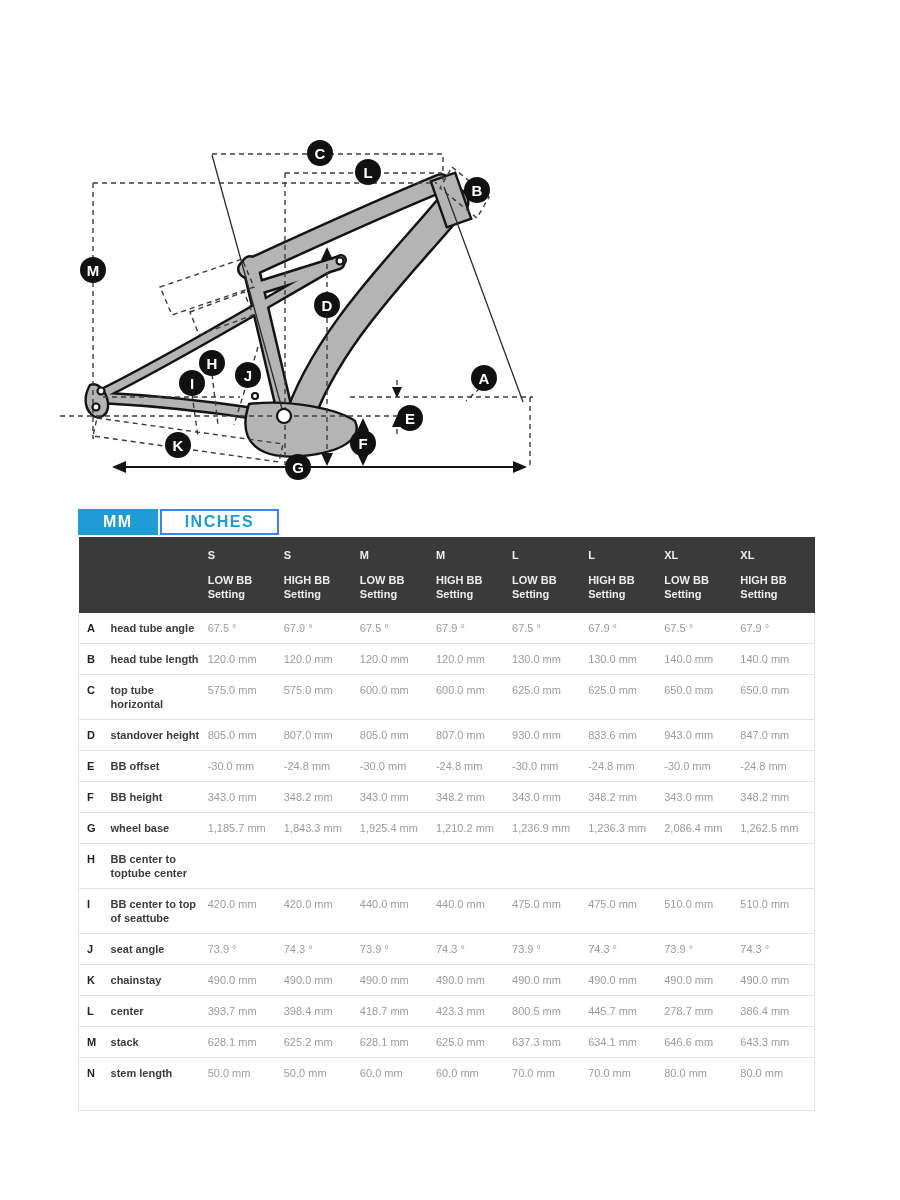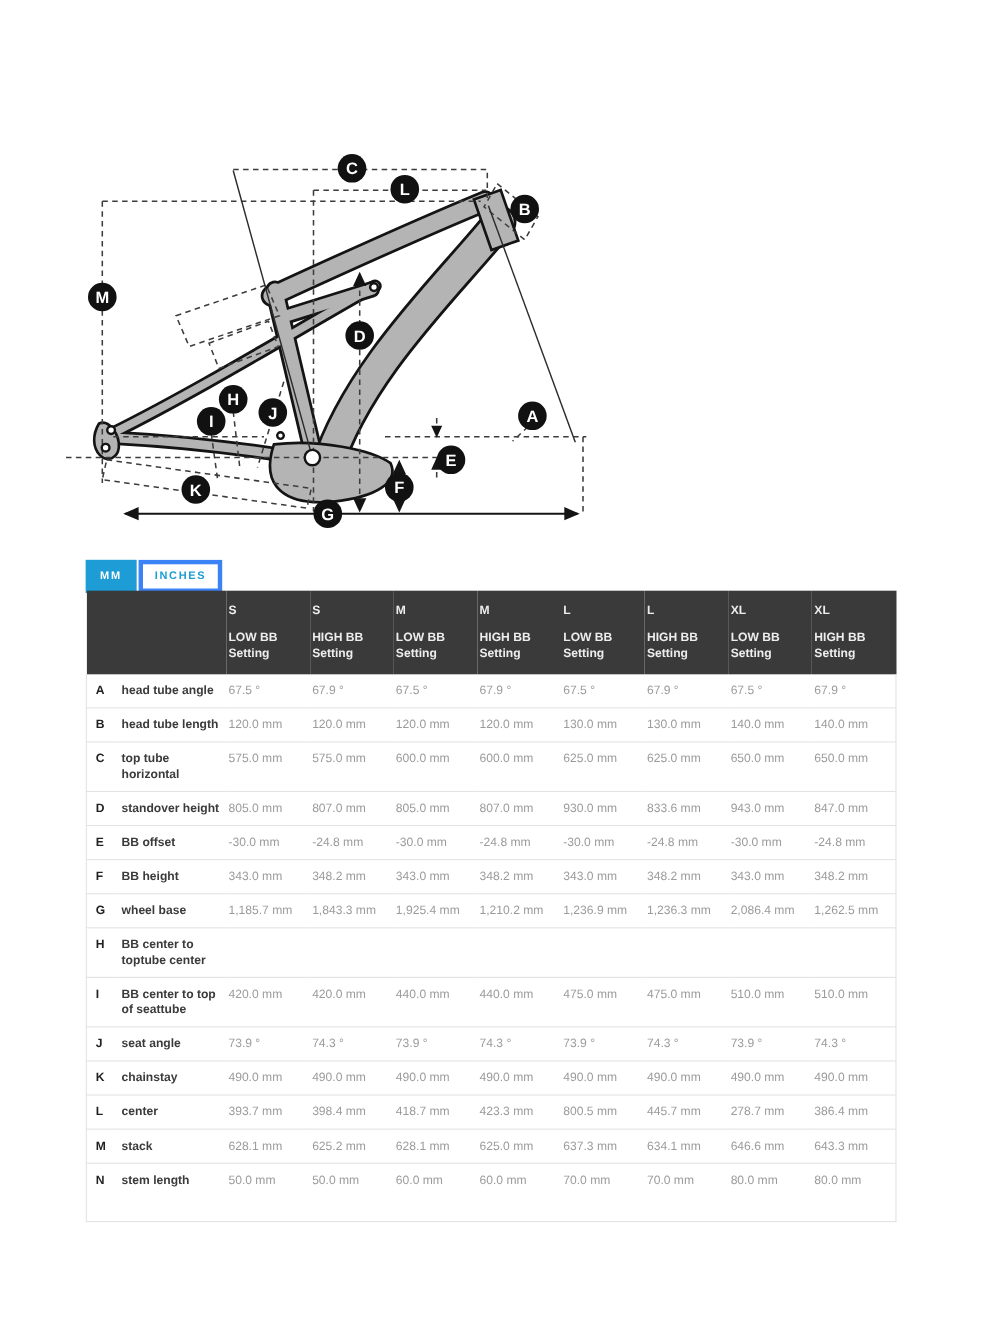--- a/index.html
+++ b/index.html
@@ -5,24 +5,24 @@
   * { margin:0; padding:0; box-sizing:border-box; }
   body { background:#ffffff; font-family:"Liberation Sans", sans-serif; }
   .page { position:relative; width:900px; height:1200px; background:#fff; overflow:hidden; }
 
   
   .diagram-wrap { position:absolute; left:0; top:0; width:900px; height:505px; }
   .diagram-wrap svg { position:absolute; left:38px; top:130px; }
 
   
   .tabs { position:absolute; left:78px; top:509px; display:flex; }
-  .tab { font-family:"Liberation Sans", sans-serif; font-size:10px; font-weight:bold;
-         letter-spacing:1.5px; padding:5px 11px; cursor:pointer; line-height:12px; }
+  .tab { font-family:"Liberation Sans", sans-serif; font-size:16px; font-weight:bold;
+         letter-spacing:1.5px; padding:5px 23px; cursor:pointer; line-height:12px; }
   .tab.active { background:#1d9cd6; color:#ffffff; border:2px solid #1d9cd6; }
-  .tab.inactive { background:#ffffff; color:#1d9cd6; border:4px solid #3b82f6; margin-left:2px; }
+  .tab.inactive { background:#ffffff; color:#1d9cd6; border:2px solid #3b82f6; margin-left:2px; }
 
   
   .geo-table { position:absolute; left:78px; top:537px; width:737px; }
   table { border-collapse:collapse; table-layout:fixed; width:737px; }
   col.c-letter { width:30px; } col.c-name { width:97px; } col.c-val { width:76px; }
   thead th { background:#3a3a3a; color:#ededed; text-align:left; font-size:11px;
              font-weight:bold; padding:12px 6px 12px 2px; vertical-align:top; }
   thead th .size { display:block; margin-bottom:12px; }
   thead th .setting { display:block; line-height:14px; width:56px; }
   tbody td { font-size:11px; color:#9b9b9b; padding:8px 6px 8px 2px; vertical-align:top;

